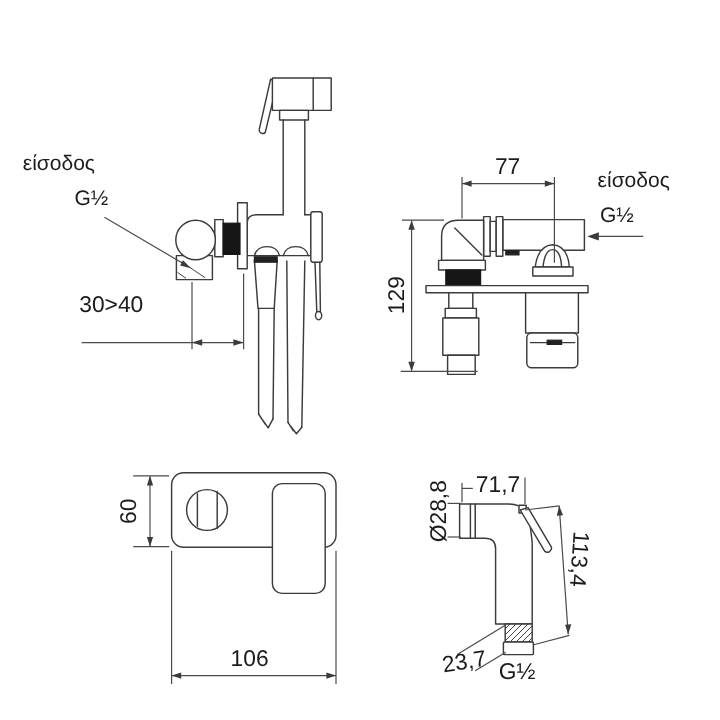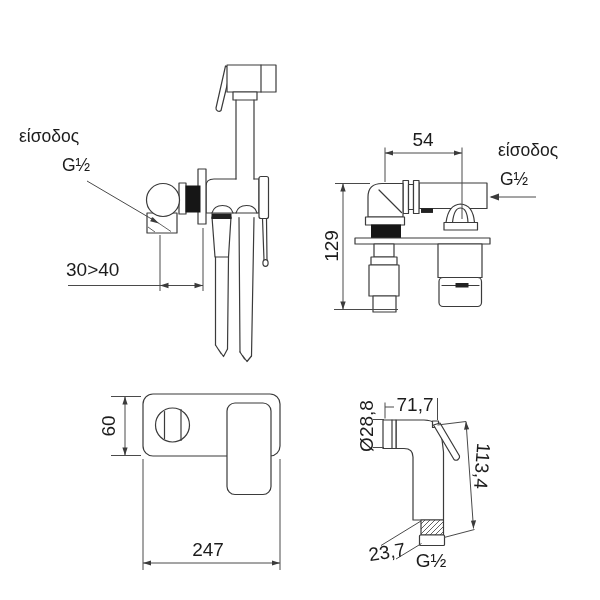--- a/index.html
+++ b/index.html
@@ -171,29 +171,29 @@
     <polygon class="arr" points="466,421.5 469.2,429.3 464,429.7"></polygon>
     <polygon class="arr" points="473.5,528.5 476.1,520.3 470.9,520.7"></polygon>
 
     <line class="dim" x1="421" y1="521" x2="381" y2="545.5"></line>
     <line class="dim" x1="421.5" y1="543.5" x2="396" y2="559"></line>
   </g>
 </svg>
 
 <div class="lbl fs17" style="left:19px;top:128px;">είσοδος</div>
 <div class="lbl fs17" style="left:62px;top:157px;">G½</div>
-<div class="lbl fs19" style="left:66px;top:260px;">30&gt;40</div>
+<div class="lbl fs19" style="left:66px;top:245px;">30&gt;40</div>
 
-<div class="lbl fs19 ctr" style="left:423px;top:130px;">54</div>
+<div class="lbl fs19 ctr" style="left:423px;top:130px;">77</div>
 <div class="lbl fs17" style="left:498px;top:142px;">είσοδος</div>
 <div class="lbl fs17" style="left:500px;top:171px;">G½</div>
 <div class="lbl fs19 rot-ccw" style="left:331px;top:246px;">129</div>
 
 <div class="lbl fs19 rot-ccw" style="left:108px;top:426px;">60</div>
-<div class="lbl fs19 ctr" style="left:208px;top:540px;">247</div>
+<div class="lbl fs19 ctr" style="left:208px;top:540px;">106</div>
 
 <div class="lbl fs19 ctr" style="left:415px;top:395px;">71,7</div>
 <div class="lbl fs19 rot-ccw" style="left:366px;top:426px;">Ø28,8</div>
 <div class="lbl fs19 rot113" style="left:482px;top:466px;">113,4</div>
 <div class="lbl fs19 rot237" style="left:387px;top:552px;">23,7</div>
 <div class="lbl fs19 ctr2" style="left:431px;top:560px;">G½</div>
 
 </div>
 
 </body></html>

